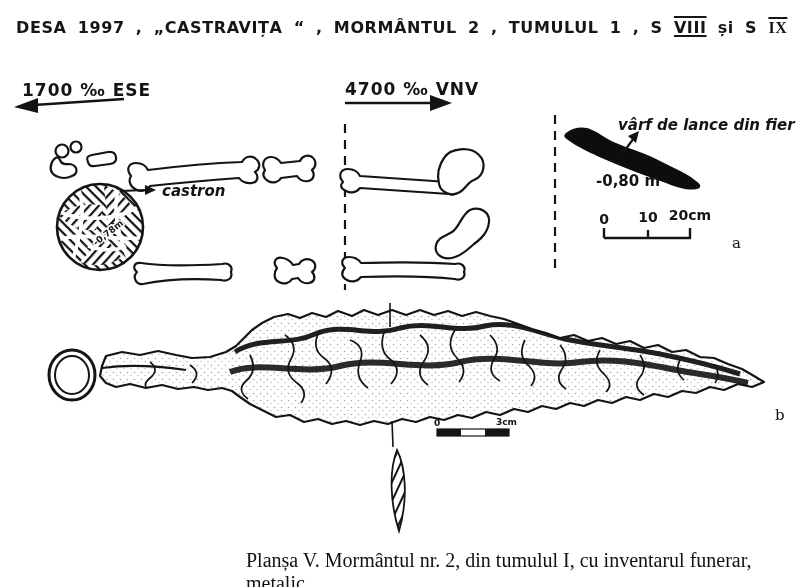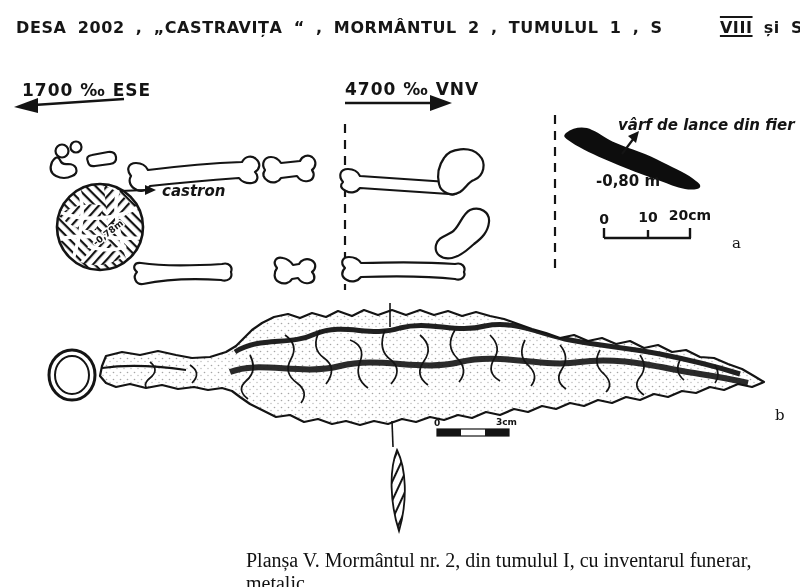--- a/index.html
+++ b/index.html
@@ -7,21 +7,21 @@
     position:relative;width:800px;height:587px;background:#ffffff;
     overflow:hidden;color:#141414;
     font-family:"DejaVu Sans",sans-serif;
   }
   
   .plate-title{
     position:absolute;left:16px;top:18px;width:760px;
     font-weight:700;font-size:16px;letter-spacing:.6px;word-spacing:5px;
     color:#161616;white-space:nowrap;
   }
-  .ovl-unl{text-decoration-line:overline underline;text-decoration-thickness:1.6px;text-underline-offset:2px;margin-left:46px;}
+  .ovl-unl{text-decoration-line:overline underline;text-decoration-thickness:1.6px;text-underline-offset:2px;}
   .ovl{text-decoration-line:overline;text-decoration-thickness:1.6px;font-family:Liberation Serif, serif;}
   svg{position:absolute;left:0;top:0;}
   svg text{fill:#141414;font-family:"DejaVu Sans",sans-serif;}
   .t-dir{font-size:17px;font-weight:700;letter-spacing:1px;}
   .t-anno{font-size:15px;font-weight:700;font-style:italic;}
   .t-depth{font-size:15px;font-weight:700;}
   .t-scale{font-size:14px;font-weight:700;}
   .t-scale-sm{font-size:9px;font-weight:700;}
   .t-panel{font-size:15px;font-family:"DejaVu Serif",serif;}
   .ink-line{stroke:#141414;fill:none;}
@@ -29,21 +29,21 @@
   .caption{
     position:absolute;left:246px;top:549px;width:540px;
     font-family:"Liberation Serif",serif;font-size:20px;color:#111;
   }
 </style>
 </head>
 <body>
 
 <div class="page">
 
-  <div class="plate-title"><span>DESA 2002 , „CASTRAVIȚA “ , MORMÂNTUL 2 , TUMULUL 1 , S </span><span class="ovl-unl">VIII</span><span> și S </span><span class="ovl">IX</span><span> .</span></div>
+  <div class="plate-title"><span>DESA 1997 , „CASTRAVIȚA “ , MORMÂNTUL 2 , TUMULUL 1 , S </span><span class="ovl-unl">VIII</span><span> și S </span><span class="ovl">IX</span><span> .</span></div>
 
   <svg width="800" height="250" viewBox="0 60 800 250" style="top:60px">
     <defs>
       <pattern id="hatchA" width="7" height="7" patternUnits="userSpaceOnUse" patternTransform="rotate(45)">
         <rect width="7" height="7" fill="#ffffff"></rect>
         <line x1="0" y1="1" x2="7" y2="1" stroke="#141414" stroke-width="2.4"></line>
       </pattern>
       <pattern id="hatchB" width="7" height="7" patternUnits="userSpaceOnUse" patternTransform="rotate(-48)">
         <rect width="7" height="7" fill="#ffffff"></rect>
         <line x1="0" y1="1" x2="7" y2="1" stroke="#141414" stroke-width="2.4"></line>

